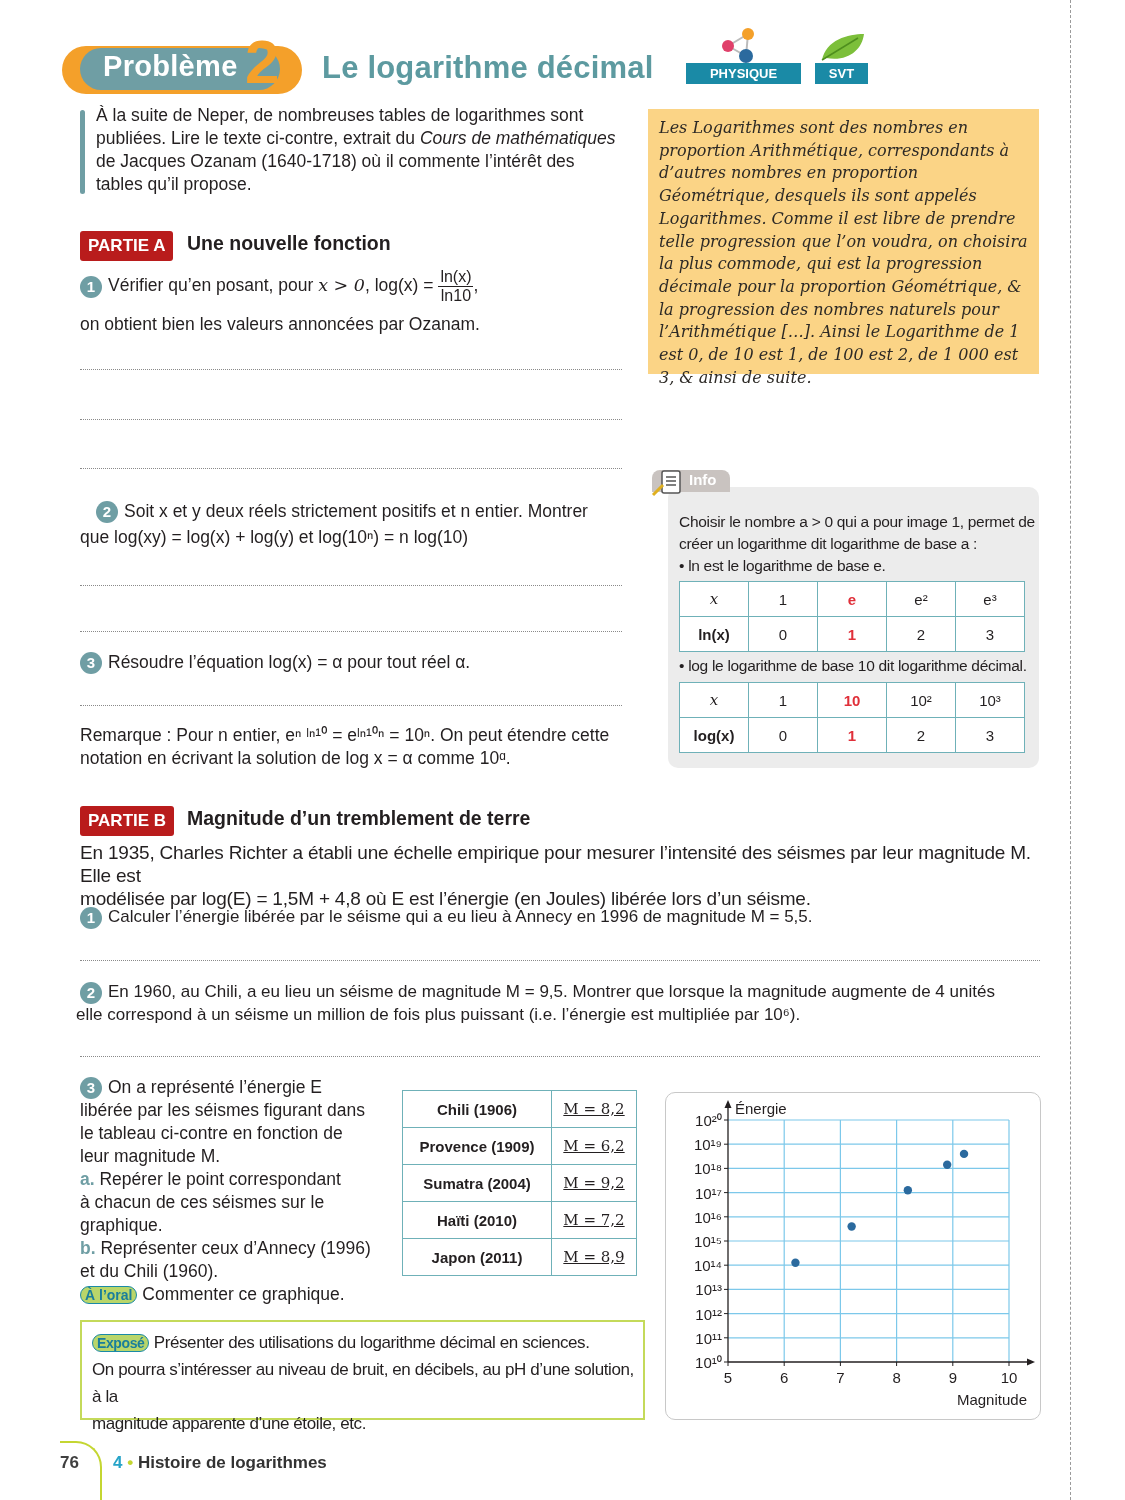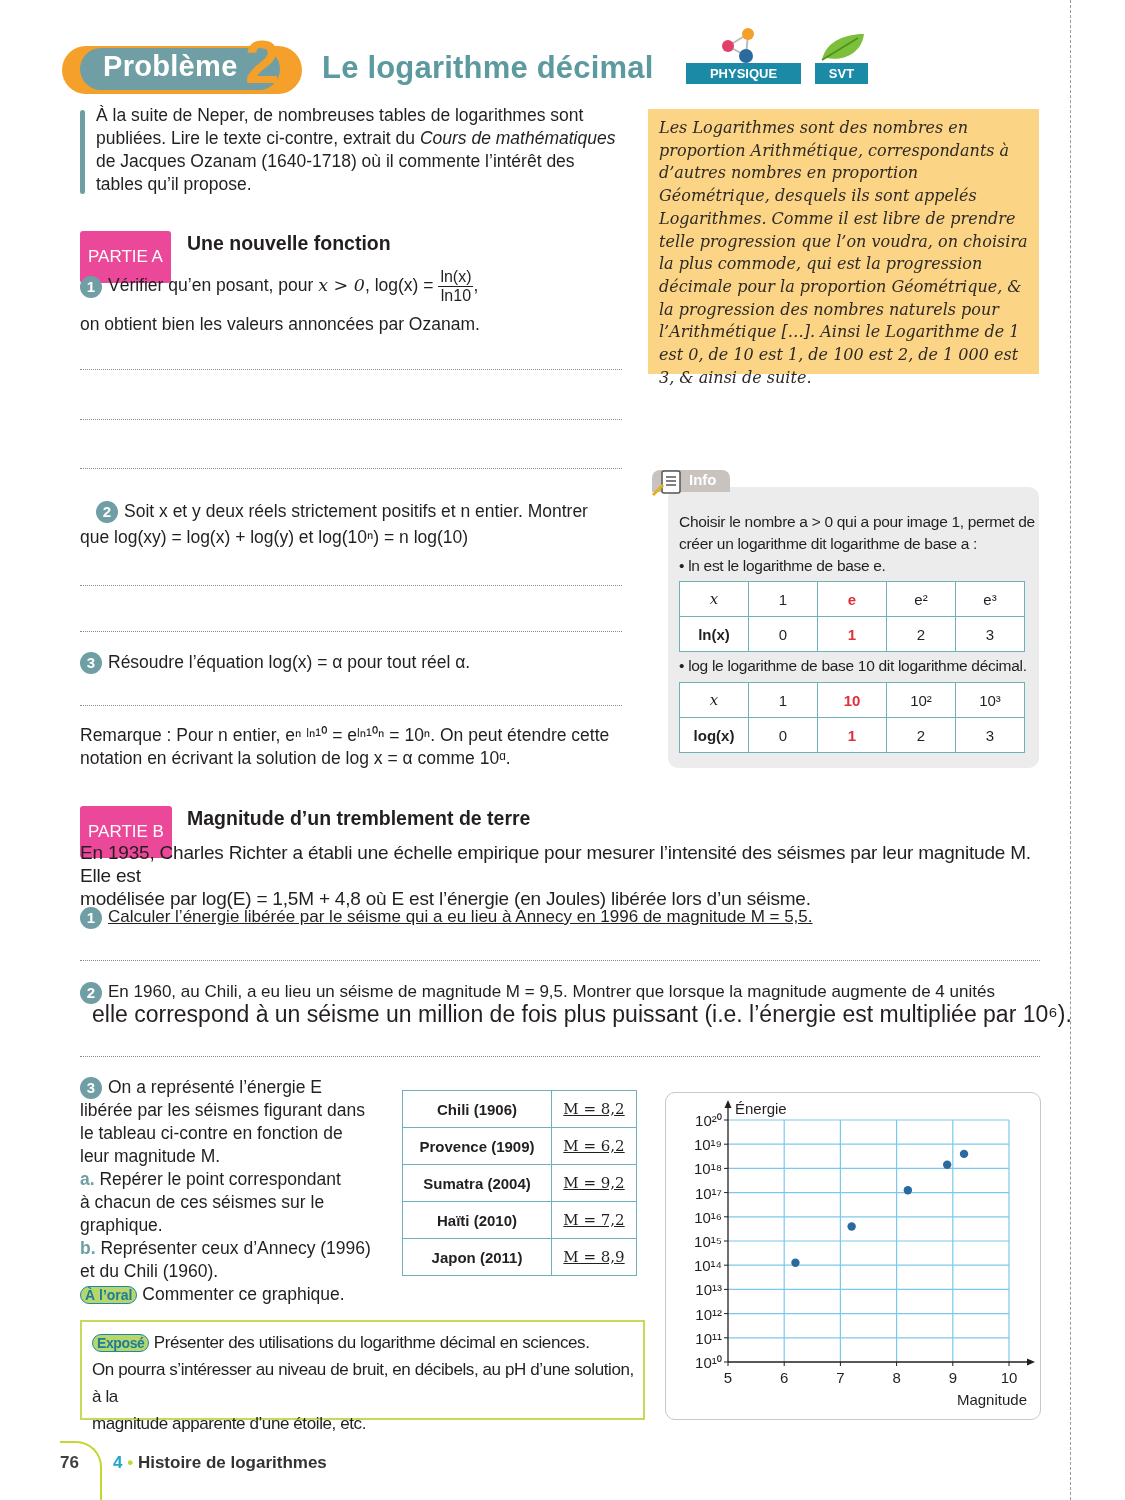--- a/index.html
+++ b/index.html
@@ -17,21 +17,21 @@
   .badge { position:absolute; background:#1a8aa6; color:#fff; font-weight:bold; font-size:13px; text-align:center; line-height:21px; height:21px; }
   .pc-badge { left:686px; top:63px; width:115px; }
   .svt-badge { left:815px; top:63px; width:53px; }
 
   
   .intro-bar { left:80px; top:110px; width:5px; height:84px; background:#6f9ea4; border-radius:3px; }
   .intro { left:96px; top:104px; width:530px; font-size:17.5px; line-height:23px; }
   .quote { left:648px; top:109px; width:391px; height:265px; background:#fbd486; }
   .quote-text { left:659px; top:117px; width:375px; font-family:"DejaVu Serif", serif; font-style:italic; font-size:16px; line-height:22.7px; color:#2d2a26; }
 
-  .part-badge { position:absolute; background:#ec4899; color:#fff; font-size:17px; font-weight:normal; padding:13px 8px; height:26px; line-height:26px; border-radius:3px; }
+  .part-badge { position:absolute; background:#b91c1c; color:#fff; font-size:17px; font-weight:bold; padding:2px 8px; height:26px; line-height:26px; border-radius:3px; }
   .part-title { position:absolute; font-size:19.5px; font-weight:bold; }
 
   .num { display:inline-block; width:22px; height:22px; border-radius:50%; background:#6f9ea4; color:#fff; font-weight:bold; font-size:15px; text-align:center; line-height:22px; margin-right:6px; vertical-align:middle; }
   .q { position:absolute; font-size:17.5px; line-height:23px; }
   .dots { position:absolute; height:0; border-top:1.5px dotted #8a8a8a; }
   .math { font-family:"DejaVu Serif", serif; font-style:italic; }
   .frac { display:inline-block; vertical-align:middle; text-align:center; font-size:16px; line-height:18px; }
   .frac .top { display:block; border-bottom:1px solid #231f20; padding:0 2px; }
   .frac .bot { display:block; }
 
@@ -175,29 +175,29 @@
 </tbody>
   </table>
 
 <div class="part-badge" style="left:80px;top:806px;">PARTIE B</div>
 <div class="part-title" style="left:187px;top:807px;">Magnitude d’un tremblement de terre</div>
 <div class="abs pb-text">
   <div>En 1935, Charles Richter a établi une échelle empirique pour mesurer l’intensité des séismes par leur magnitude M. Elle est</div>
   <div>modélisée par log(E) = 1,5M + 4,8 où E est l’énergie (en Joules) libérée lors d’un séisme.</div>
 </div>
 
-<div class="q" style="left:80px;top:905px;font-size:17px;text-decoration:underline;">
+<div class="q" style="left:80px;top:905px;font-size:17px;">
   <span class="num">1</span><span>Calculer l’énergie libérée par le séisme qui a eu lieu à Annecy en 1996 de magnitude M = 5,5.</span>
 </div>
 <div class="dots" style="left:80px;top:960px;width:960px;"></div>
 
 <div class="q" style="left:80px;top:980px;font-size:17px;">
   <span class="num">2</span><span>En 1960, au Chili, a eu lieu un séisme de magnitude M = 9,5. Montrer que lorsque la magnitude augmente de 4 unités</span>
 </div>
-<div class="q" style="left:92px;top:1003px;font-size:23px;">elle correspond à un séisme un million de fois plus puissant (i.e. l’énergie est multipliée par 10⁶).</div>
+<div class="q" style="left:76px;top:1003px;font-size:17px;">elle correspond à un séisme un million de fois plus puissant (i.e. l’énergie est multipliée par 10⁶).</div>
 <div class="dots" style="left:80px;top:1056px;width:960px;"></div>
 
 <div class="q" style="left:80px;top:1076px;width:300px;">
   <div><span class="num">3</span><span>On a représenté l’énergie E</span></div>
   <div>libérée par les séismes figurant dans</div>
   <div>le tableau ci-contre en fonction de</div>
   <div>leur magnitude M.</div>
   <div><b style="color:#6f9ea4">a.</b> <span>Repérer le point correspondant</span></div>
   <div>à chacun de ces séismes sur le</div>
   <div>graphique.</div>

